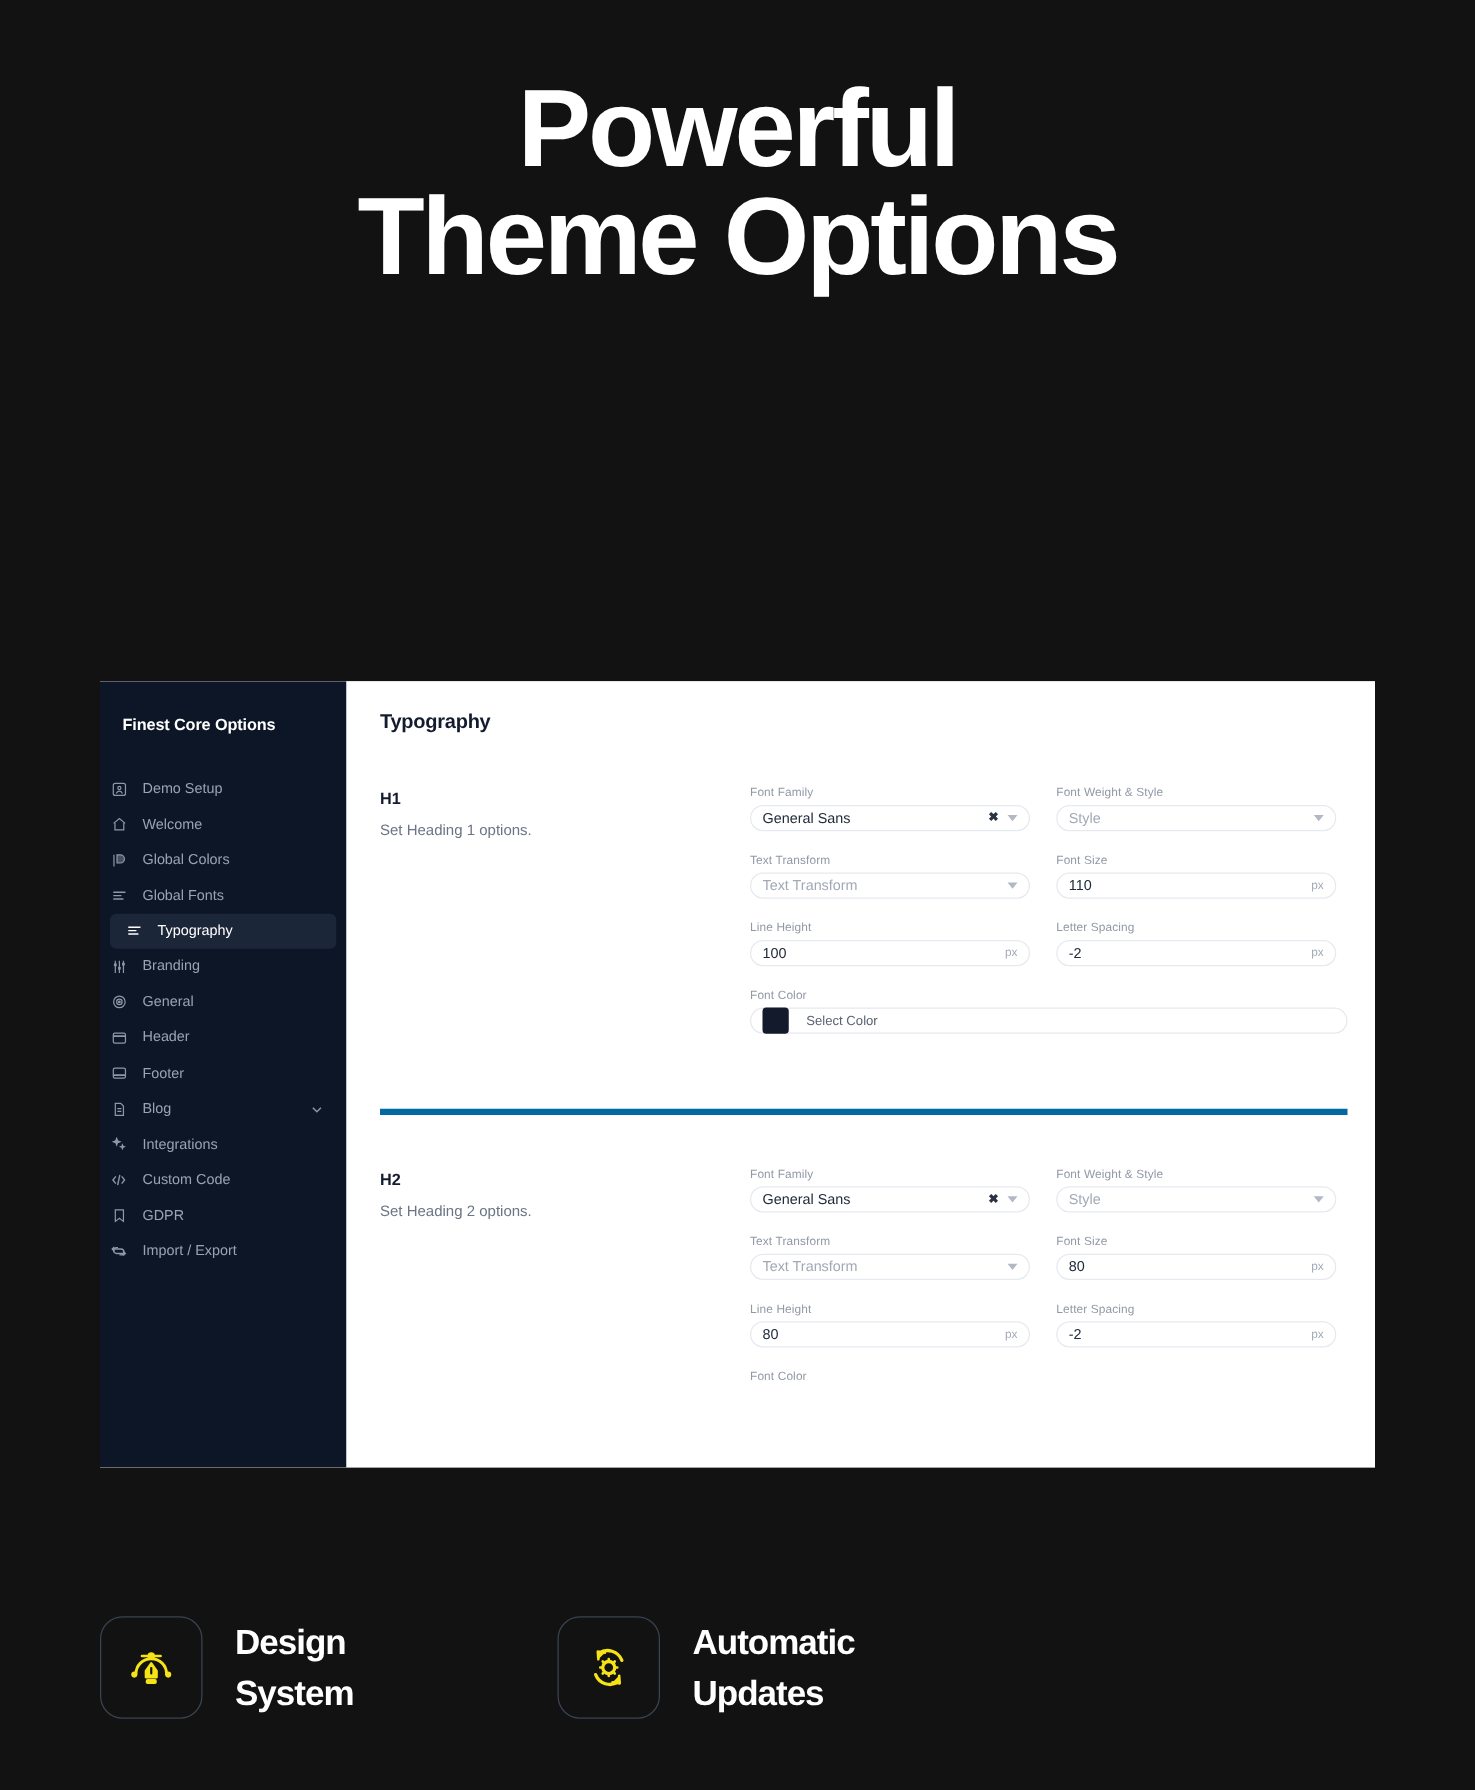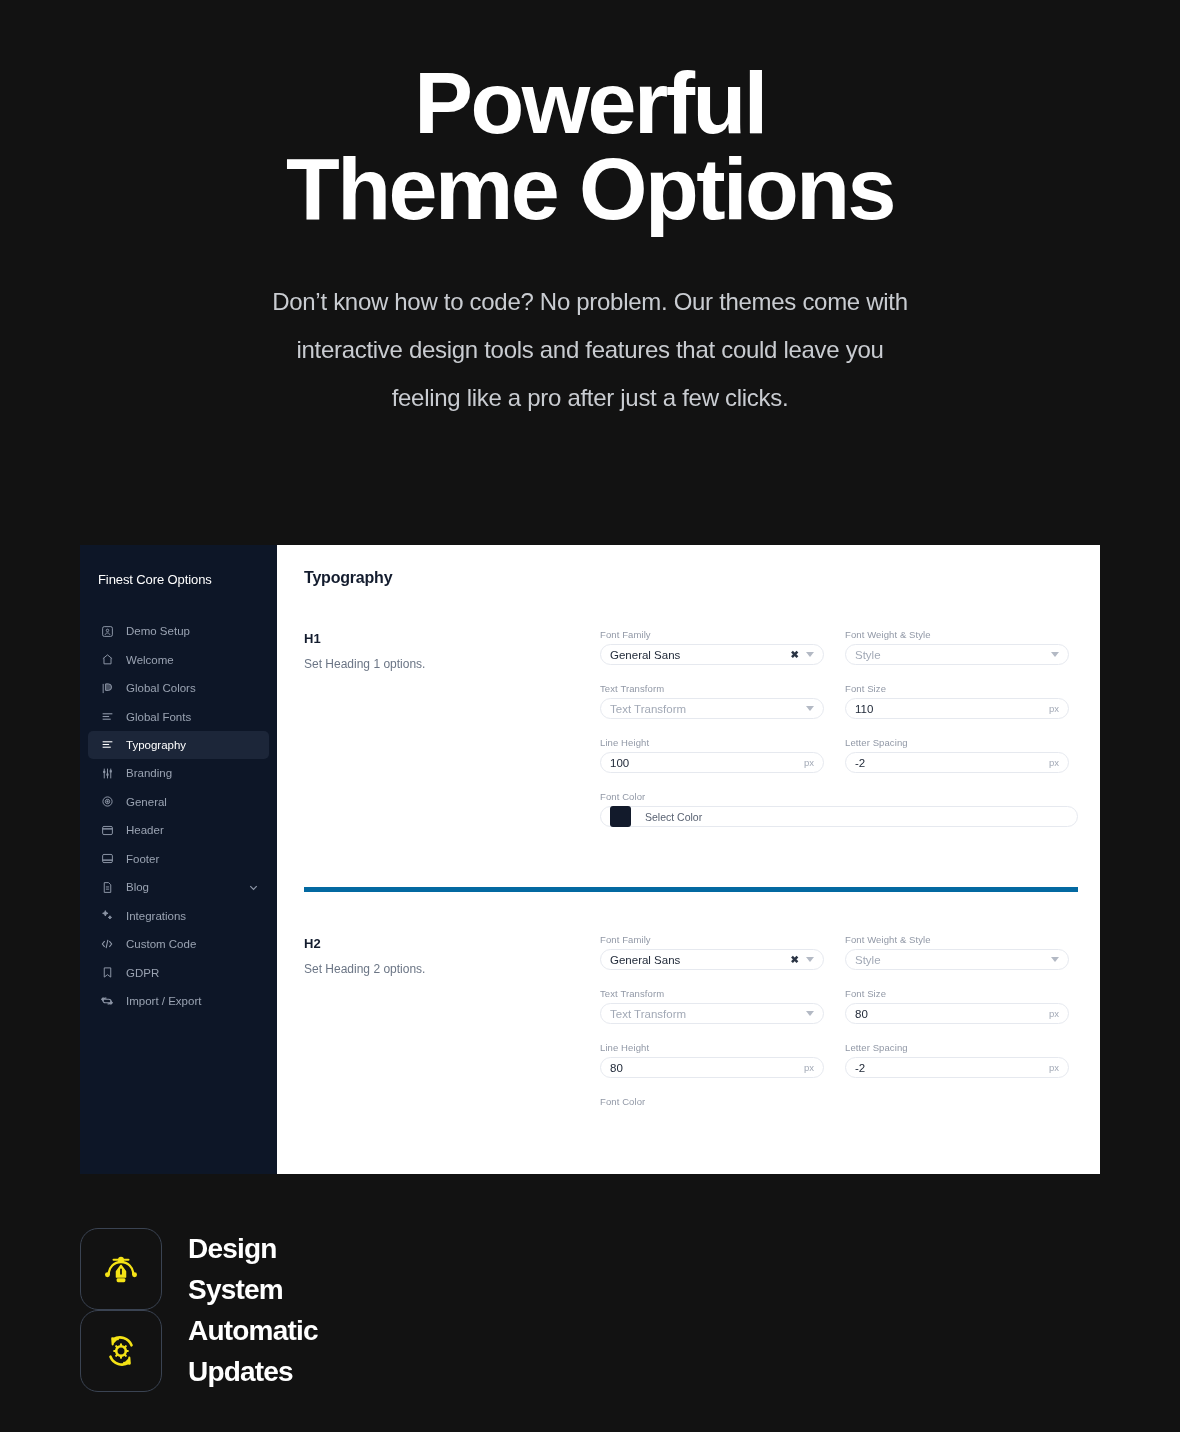--- a/index.html
+++ b/index.html
@@ -58,33 +58,33 @@
     width: 197px;
     background: #0d1627;
     flex: 0 0 197px;
     padding-top: 18px;
     box-sizing: border-box;
     position: relative;
   }
   .sidebar-title {
     color: #ffffff;
     font-size: 13px;
-    font-weight: 400;
+    font-weight: 700;
     padding: 9px 1px 0 9px;
     margin-left: 9px;
     letter-spacing: -0.1px;
   }
   .nav {
     margin-top: 30px;
   }
   .nav-item {
     display: flex;
     align-items: center;
     height: 28px;
-    margin: 0 0 0 12px;
+    margin: 0 0 0 0;
     padding-left: 8px;
     box-sizing: border-box;
     color: #9aa3b2;
     font-size: 11.5px;
     position: relative;
   }
   .nav-item + .nav-item { margin-top: 0.5px; }
   .nav-item .nav-icon {
     width: 14px;
     height: 14px;
@@ -213,24 +213,23 @@
     background: #121a2b;
     flex: 0 0 21px;
     margin-right: 14px;
   }
   .colortext { font-size: 10.5px; color: #596272; }
 
   
   .features {
     position: absolute;
     left: 80px;
-    top: 1228px;
+    top: 1293px;
     width: 1020px;
     display: flex;
-    flex-direction: column;
   }
   .feature {
     display: flex;
     align-items: center;
     width: 366px;
   }
   .feature:nth-child(2) { width: 366px; }
   .feature .fic {
     width: 80px;
     height: 80px;
@@ -254,25 +253,20 @@
   .feature .ftxt .line { display: block; }
 </style>
 </head>
 <body>
 
 <div class="hero">
   <h1>
     <span class="line">Powerful</span>
     <span class="line">Theme Options</span>
   </h1>
-  <div class="sub">
-    <span class="line">Don’t know how to code? No problem. Our themes come with</span>
-    <span class="line">interactive design tools and features that could leave you</span>
-    <span class="line">feeling like a pro after just a few clicks.</span>
-  </div>
 </div>
 
 <div class="panel">
 
   <div class="sidebar">
     <div class="sidebar-title">Finest Core Options</div>
 
     <div class="nav">
 
       <div class="nav-item">

